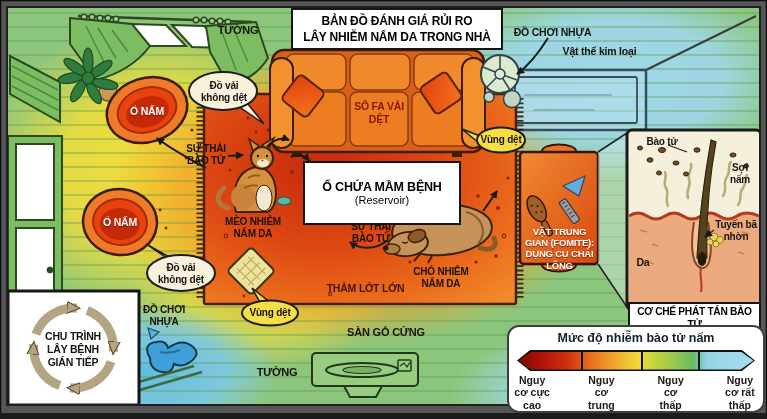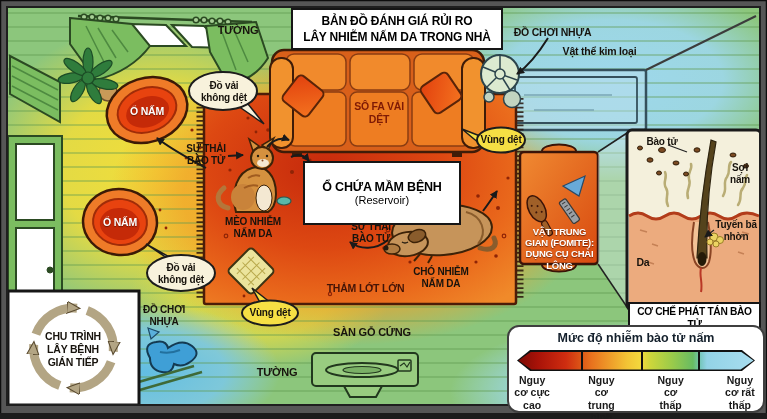--- a/index.html
+++ b/index.html
@@ -424,21 +424,21 @@
 <div class="lbl f10" style="left:222px;top:216px;width:62px;">MÈO NHIỄM NẤM DA</div>
 <div class="lbl f10" style="left:408px;top:266px;width:66px;">CHÓ NHIỄM NẤM DA</div>
 <div class="lbl f105 nowrap" style="left:318px;top:282px;width:95px;color:#431407;">THẢM LÓT LỚN</div>
 
 <div class="lbl f10 nowrap" style="left:474px;top:134px;width:54px;font-weight:700;">Vùng dệt</div>
 <div class="lbl f10 nowrap" style="left:243px;top:307px;width:54px;font-weight:700;">Vùng dệt</div>
 
 <div class="lbl f95 white" style="left:521px;top:226px;width:77px;line-height:1.18;">VẬT TRUNG GIAN (FOMITE): DỤNG CỤ CHẢI LÔNG</div>
 
 <div class="lbl f10" style="left:133px;top:304px;width:62px;">ĐỒ CHƠI NHỰA</div>
-<div class="lbl f11 nowrap" style="left:327px;top:326px;width:90px;">SÀN GỖ CỨNG</div>
+<div class="lbl f11 nowrap" style="left:341px;top:326px;width:90px;">SÀN GỖ CỨNG</div>
 <div class="lbl f11" style="left:252px;top:366px;width:50px;">TƯỜNG</div>
 
 <div class="lbl f105" style="left:38px;top:330px;width:70px;z-index:5;">CHU TRÌNH LÂY BỆNH GIÁN TIẾP</div>
 
 <div class="lbl f10 nowrap" style="left:640px;top:136px;width:44px;font-weight:700;">Bào tử</div>
 <div class="lbl f10" style="left:728px;top:162px;width:24px;font-weight:700;">Sợi nấm</div>
 <div class="lbl f10" style="left:711px;top:219px;width:50px;font-weight:700;">Tuyến bã nhờn</div>
 <div class="lbl f105" style="left:631px;top:256px;width:24px;">Da</div>
 <div class="box cap-box">
   <div class="cap-t">CƠ CHẾ PHÁT TÁN BÀO TỬ</div>

